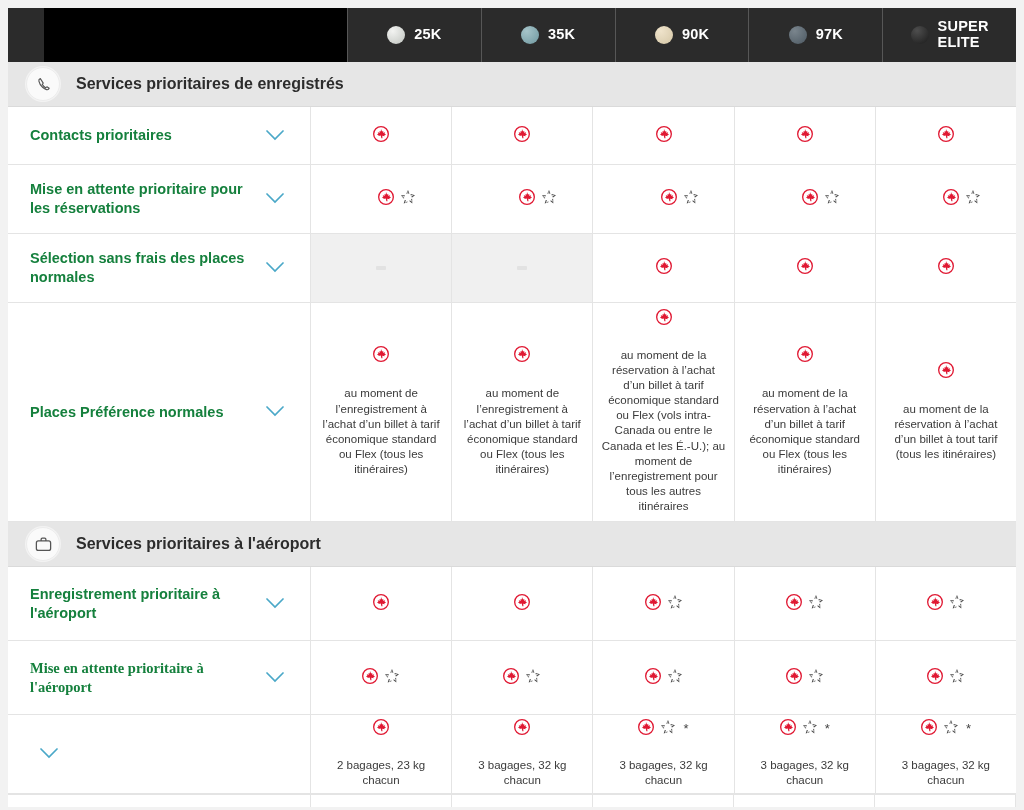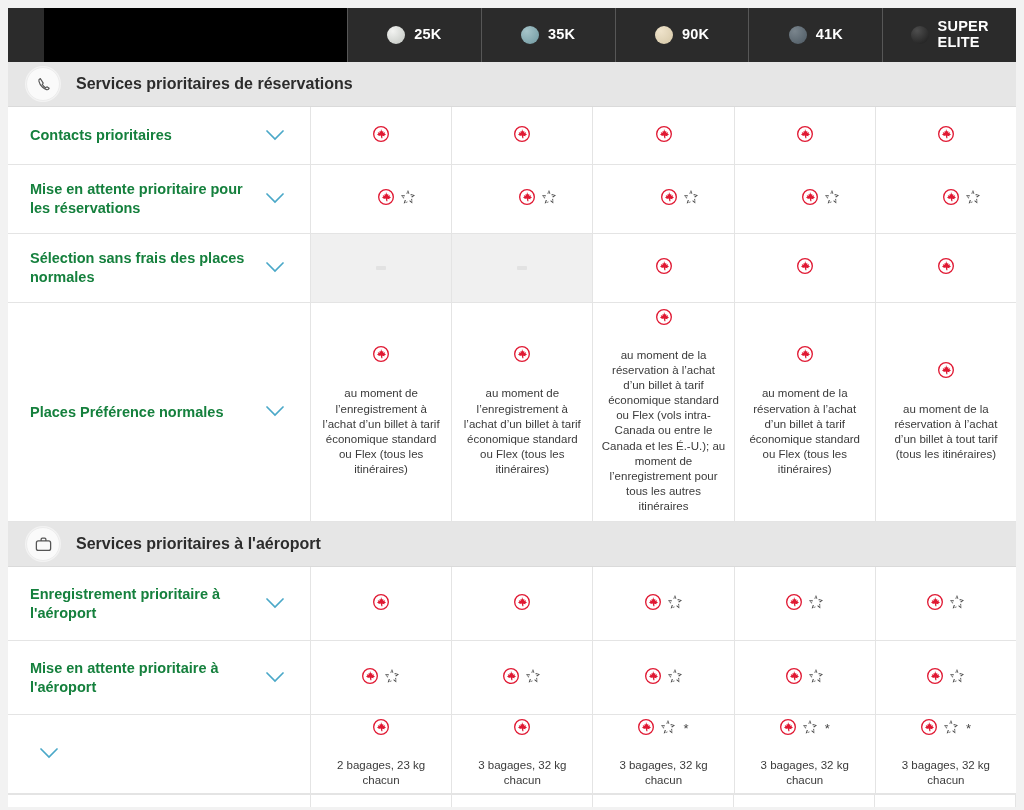--- a/index.html
+++ b/index.html
@@ -69,21 +69,21 @@
   }
   .ph{display:block;width:10px;height:4px;background:#e2e2e2;border-radius:1px;}
   .ast{font-size:13px;color:#444;line-height:1;margin-left:1px;}
 
   
   .r-h1{height:57px;}
   .r-h2{height:68px;gap:32px;}
   .r-h3{height:68px;}
   .r-h4{height:218px;}
   .r-h5{height:73px;}
-  .r-h6{height:73px;}
+  .r-h6{height:73px;font-family:Liberation Serif, serif;}
   .r-h7{height:78px;}
 
   .r-h4 .c-label{align-items:center;}
   .r-h4 .cell{justify-content:center;}
   .r-h4 .note{max-width:136px;}
 
   
   .sliver{height:12px;background:#fff;border-top:1px solid #e4e4e4;display:flex;}
   .sliver .c-label{flex:0 0 303px;border-right:1px solid #e4e4e4;padding:0;}
   .sliver .cell{border-right:1px solid #e4e4e4;padding:0;}
@@ -106,37 +106,37 @@
       <span class="tier-label">35K</span>
     </div>
 
     <div class="hdr-cell">
       <span class="tier-dot" style="background:radial-gradient(circle at 32% 28%,#efe3cb,#dccfb1 70%,#cbbd9c)"></span>
       <span class="tier-label">90K</span>
     </div>
 
     <div class="hdr-cell">
       <span class="tier-dot" style="background:radial-gradient(circle at 32% 28%,#7a858d,#5a666f 70%,#49545c)"></span>
-      <span class="tier-label">41K</span>
+      <span class="tier-label">97K</span>
     </div>
 
     <div class="hdr-cell">
       <span class="tier-dot" style="background:radial-gradient(circle at 34% 26%,#4e4e4e,#2a2a2a 70%,#1b1b1b)"></span>
       <span class="tier-label">SUPER
 ELITE</span>
     </div>
   </div>
 
   <div class="sec-row">
     <span class="sec-ico">
       <svg width="17" height="17" viewBox="0 0 24 24" fill="none" stroke="#555" stroke-width="1.6" stroke-linecap="round" stroke-linejoin="round">
         <path d="M7.5 3.5c-1.6.6-2.4 2-2 3.8.7 3.3 2.6 6.4 5.2 8.6 2.1 1.8 4 2.8 5.6 3.3 1.7.5 3.1-.3 3.7-1.8l-3.2-2.1-1.9 1.4c-1.9-1.1-3.6-2.8-4.7-4.9l1.4-1.8L7.5 3.5z"></path>
       </svg>
     </span>
-    <span class="sec-title">Services prioritaires de réservations</span>
+    <span class="sec-title">Services prioritaires de enregistrés</span>
   </div>
 
   <div class="row r-h1">
     <div class="c-label">
       <span class="txt">Contacts prioritaires</span>
       <span class="chev">
         <svg width="18" height="11" viewBox="0 0 18 11">
             <path d="M1 1l8 8 8-8" fill="none" stroke="#4aa8c8" stroke-width="1.7" stroke-linecap="round"></path>
           </svg>
       </span>

